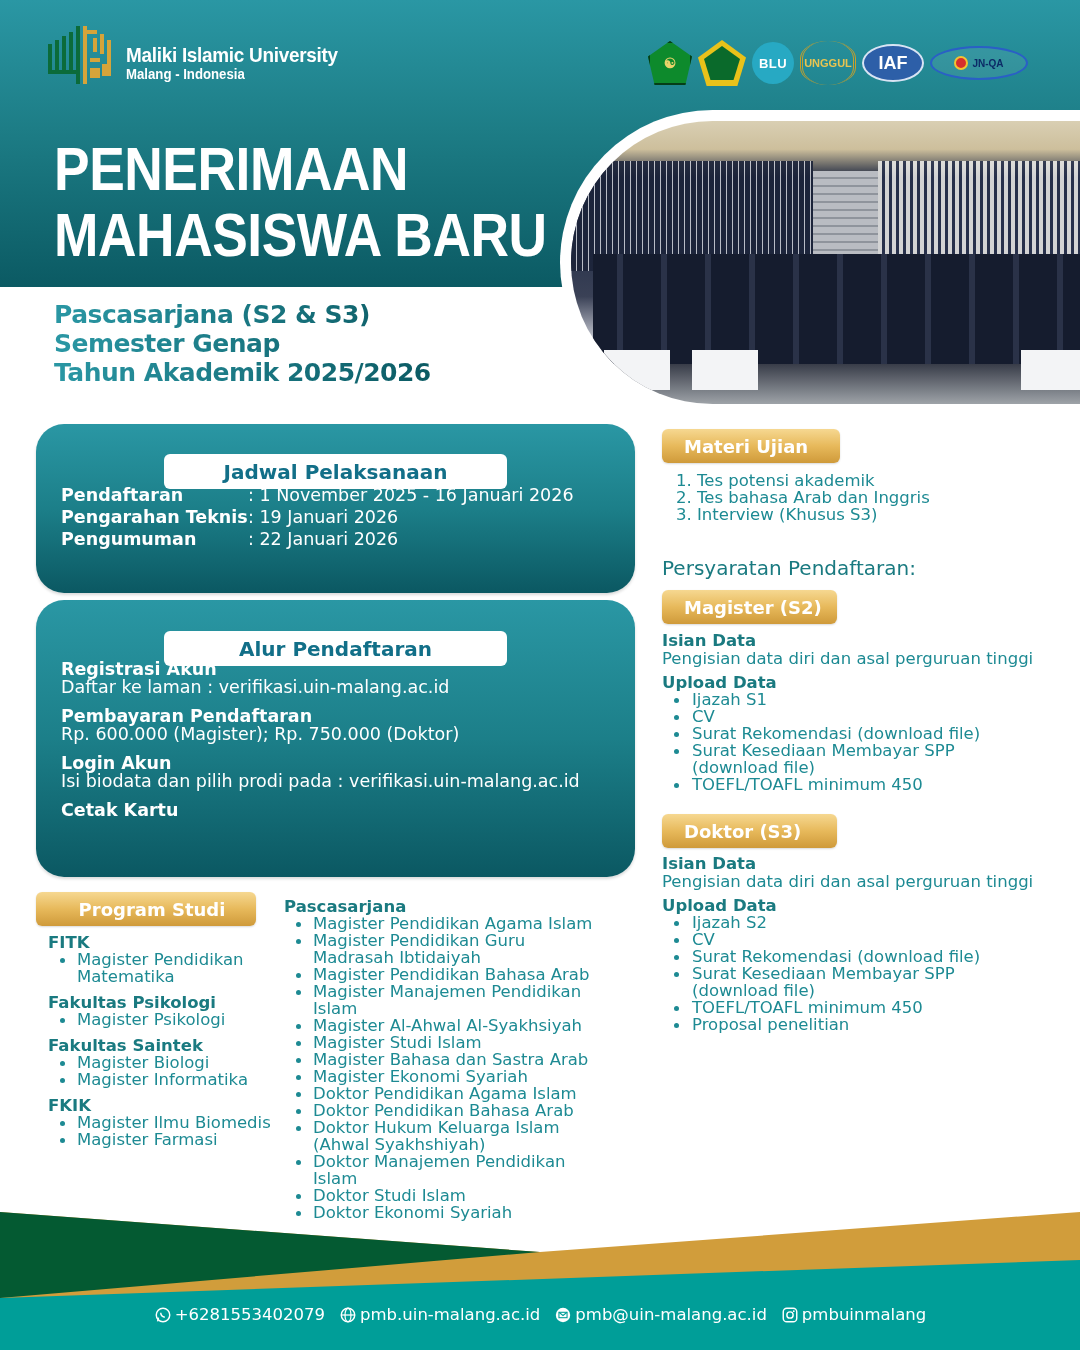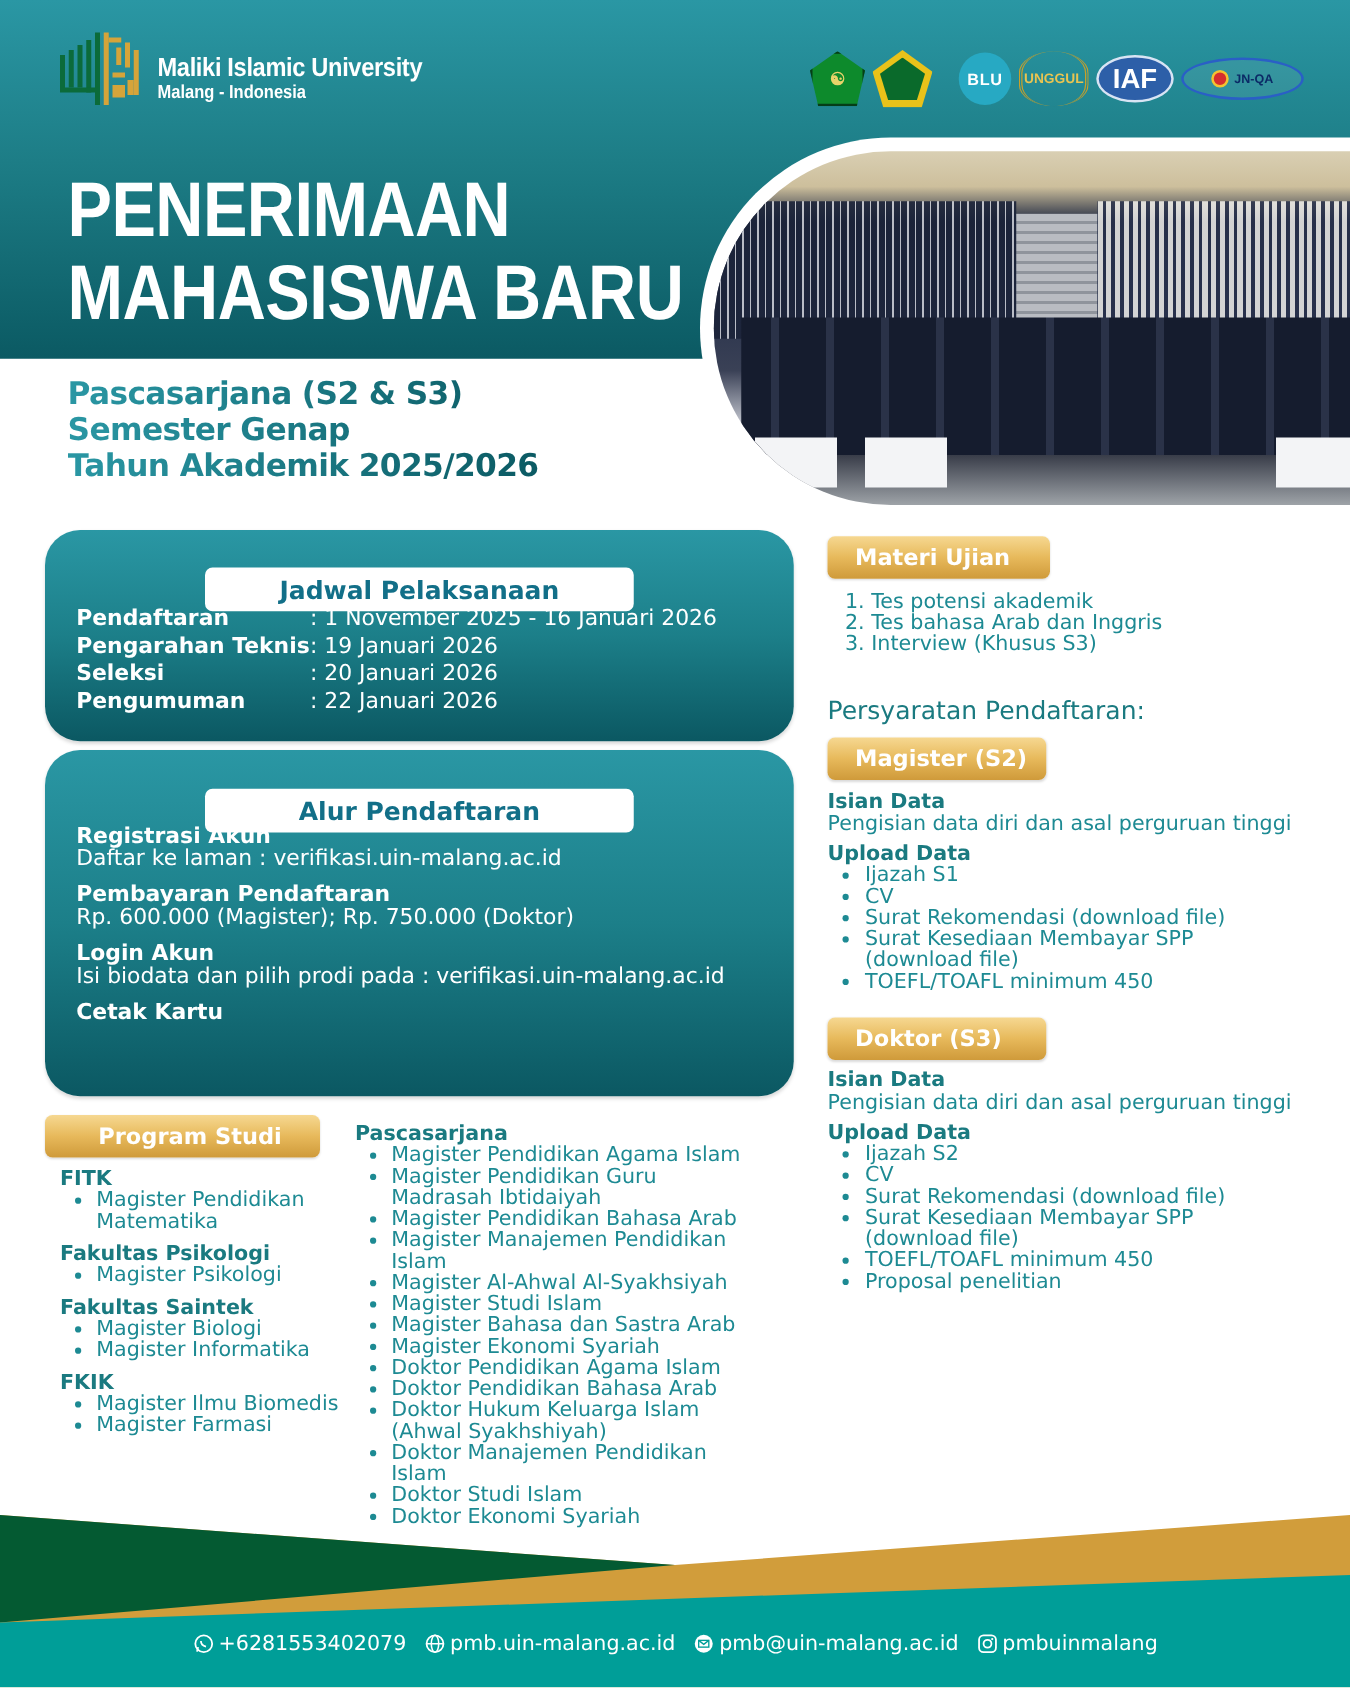--- a/index.html
+++ b/index.html
@@ -14,23 +14,23 @@
   .logo { position: absolute; left: 48px; top: 24px; width: 70px; height: 62px; }
   .brand { position: absolute; left: 126px; top: 44px; color: #fff; }
   .brand-name { font-family: "Liberation Sans", sans-serif; font-weight: 700; font-size: 21px; letter-spacing: -0.3px; line-height: 22px; transform: scaleX(0.9); transform-origin: left; white-space: nowrap; }
   .brand-sub { font-family: "Liberation Sans", sans-serif; font-weight: 700; font-size: 15px; line-height: 16px; transform: scaleX(0.88); transform-origin: left; white-space: nowrap; }
 
   .badges { position: absolute; left: 648px; top: 38px; height: 50px; display: flex; align-items: center; gap: 6px; }
   .badge { display: flex; align-items: center; justify-content: center; color: #fff; font-weight: 700; font-family: "Liberation Sans", sans-serif; }
   .b-green { width: 44px; height: 44px; background: #0d8a2c; border: 2px solid #053d18; clip-path: polygon(50% 0, 100% 35%, 85% 100%, 15% 100%, 0 35%); font-size: 14px; color: #e9d36a; }
   .b-kemenag { width: 48px; height: 46px; background: #e9c21a; clip-path: polygon(50% 0, 100% 38%, 82% 100%, 18% 100%, 0 38%); }
   .b-kemenag-inner { width: 36px; height: 34px; background: #0a6a2b; clip-path: polygon(50% 0, 100% 38%, 82% 100%, 18% 100%, 0 38%); }
-  .b-blu { width: 42px; height: 42px; border-radius: 50%; background: #27a9c3; font-size: 13px; letter-spacing: 0.5px; margin-left: 15px; }
+  .b-blu { width: 42px; height: 42px; border-radius: 50%; background: #27a9c3; font-size: 13px; letter-spacing: 0.5px; }
   .b-unggul { width: 56px; height: 44px; color: #e8c451; font-size: 11px; border-left: 3px double #c9a02a; border-right: 3px double #c9a02a; border-radius: 50% / 40%; }
-  .b-iaf { width: 62px; height: 38px; border-radius: 50%; background: #2d5fa8; border: 2px solid #d8e4f4; font-size: 22px; }
+  .b-iaf { width: 62px; height: 38px; border-radius: 50%; background: #2d5fa8; border: 2px solid #d8e4f4; font-size: 18px; }
   .b-asean { width: 98px; height: 34px; border-radius: 50%; border: 2px solid #2a5fc6; background: rgba(255,255,255,0.08); font-size: 10px; color: #0b2a66; gap: 4px; }
   .asean-dot { width: 14px; height: 14px; border-radius: 50%; background: #d62e2e; border: 2px solid #f3c331; }
 
   .title { position: absolute; left: 54px; top: 136px; color: #fff; font-family: "Liberation Sans", sans-serif; font-weight: 700; font-size: 62px; line-height: 66px; letter-spacing: -0.5px; transform: scaleX(0.86); transform-origin: left; white-space: nowrap; }
 
   
   .photo-wrap {
     position: absolute; left: 560px; top: 110px; width: 560px; height: 305px;
     background: #ffffff; border-radius: 190px 0 0 190px; padding: 11px 0 11px 11px;
   }
@@ -190,24 +190,20 @@
   <div class="sched">
     <div class="sched-row">
       <span class="sched-label">Pendaftaran</span>
       <span class="sched-val">: 1 November 2025 - 16 Januari 2026</span>
     </div>
     <div class="sched-row">
       <span class="sched-label">Pengarahan Teknis</span>
       <span class="sched-val">: 19 Januari 2026</span>
     </div>
     <div class="sched-row">
-      <span class="sched-label">Seleksi</span>
-      <span class="sched-val">: 20 Januari 2026</span>
-    </div>
-    <div class="sched-row">
       <span class="sched-label">Pengumuman</span>
       <span class="sched-val">: 22 Januari 2026</span>
     </div>
   </div>
 </div>
 
 <div class="card card-alur">
   <div class="card-head">Alur Pendaftaran</div>
   <div class="alur">
     <div class="alur-item">

